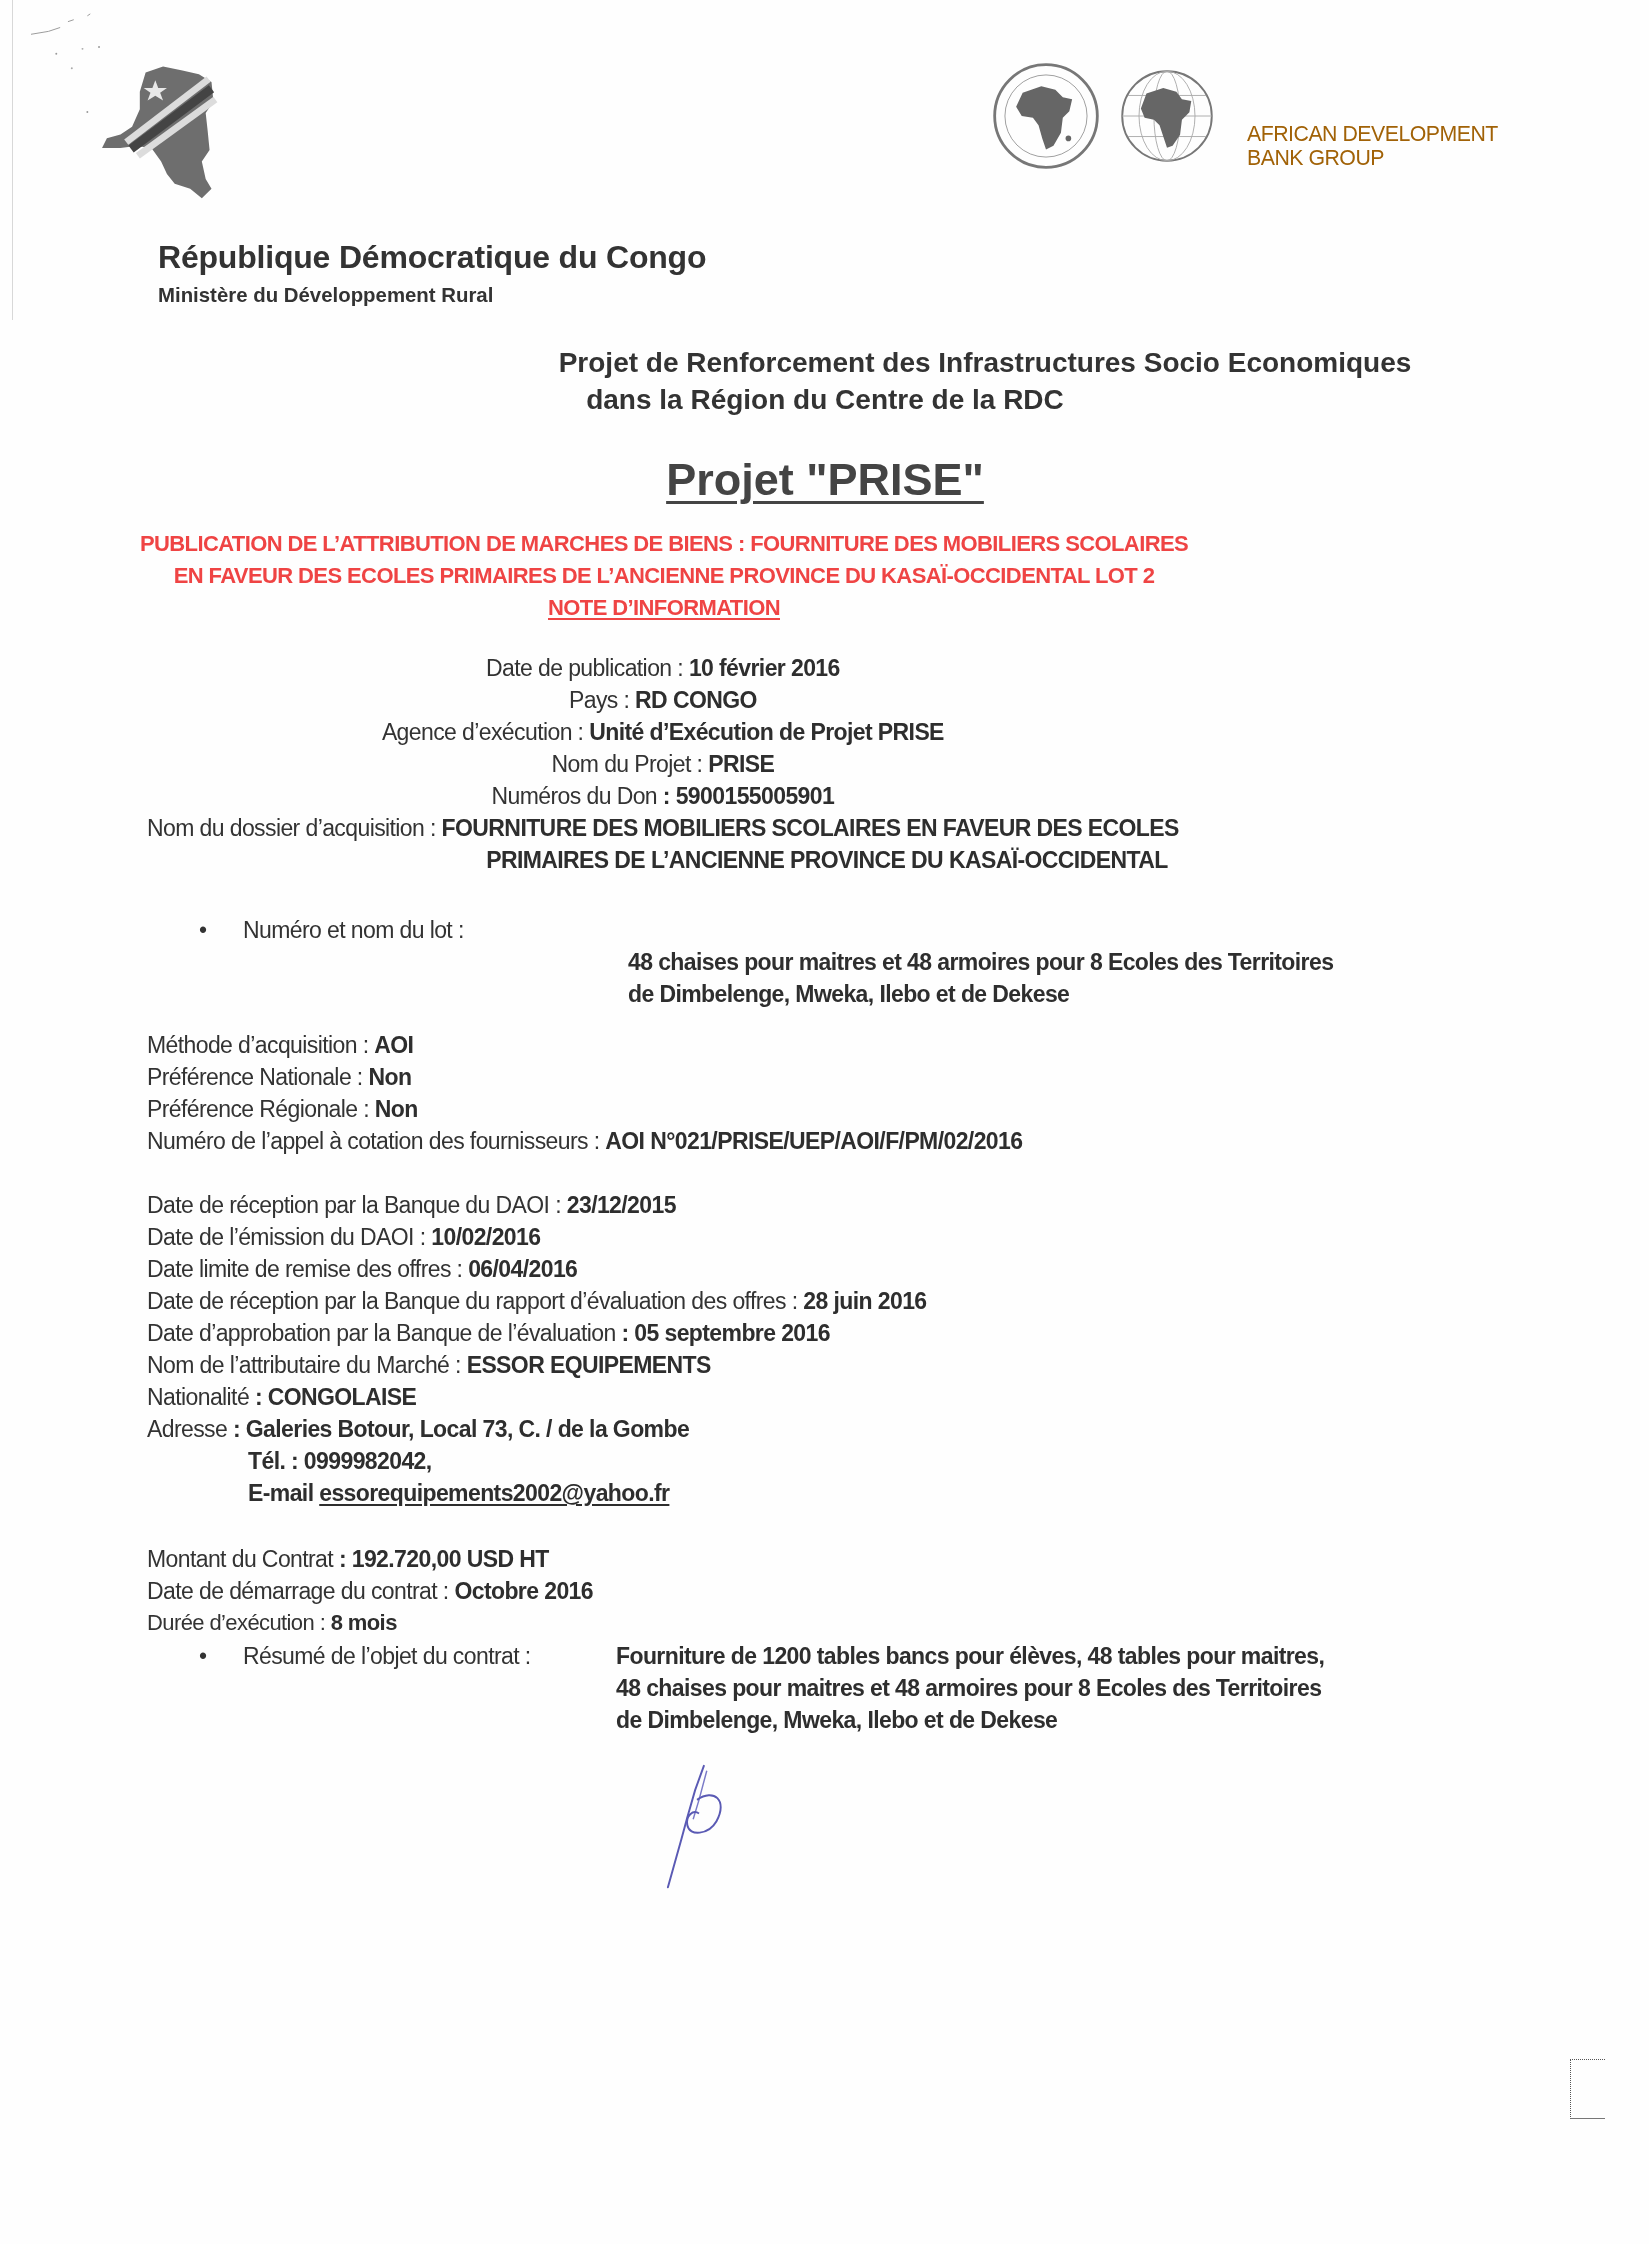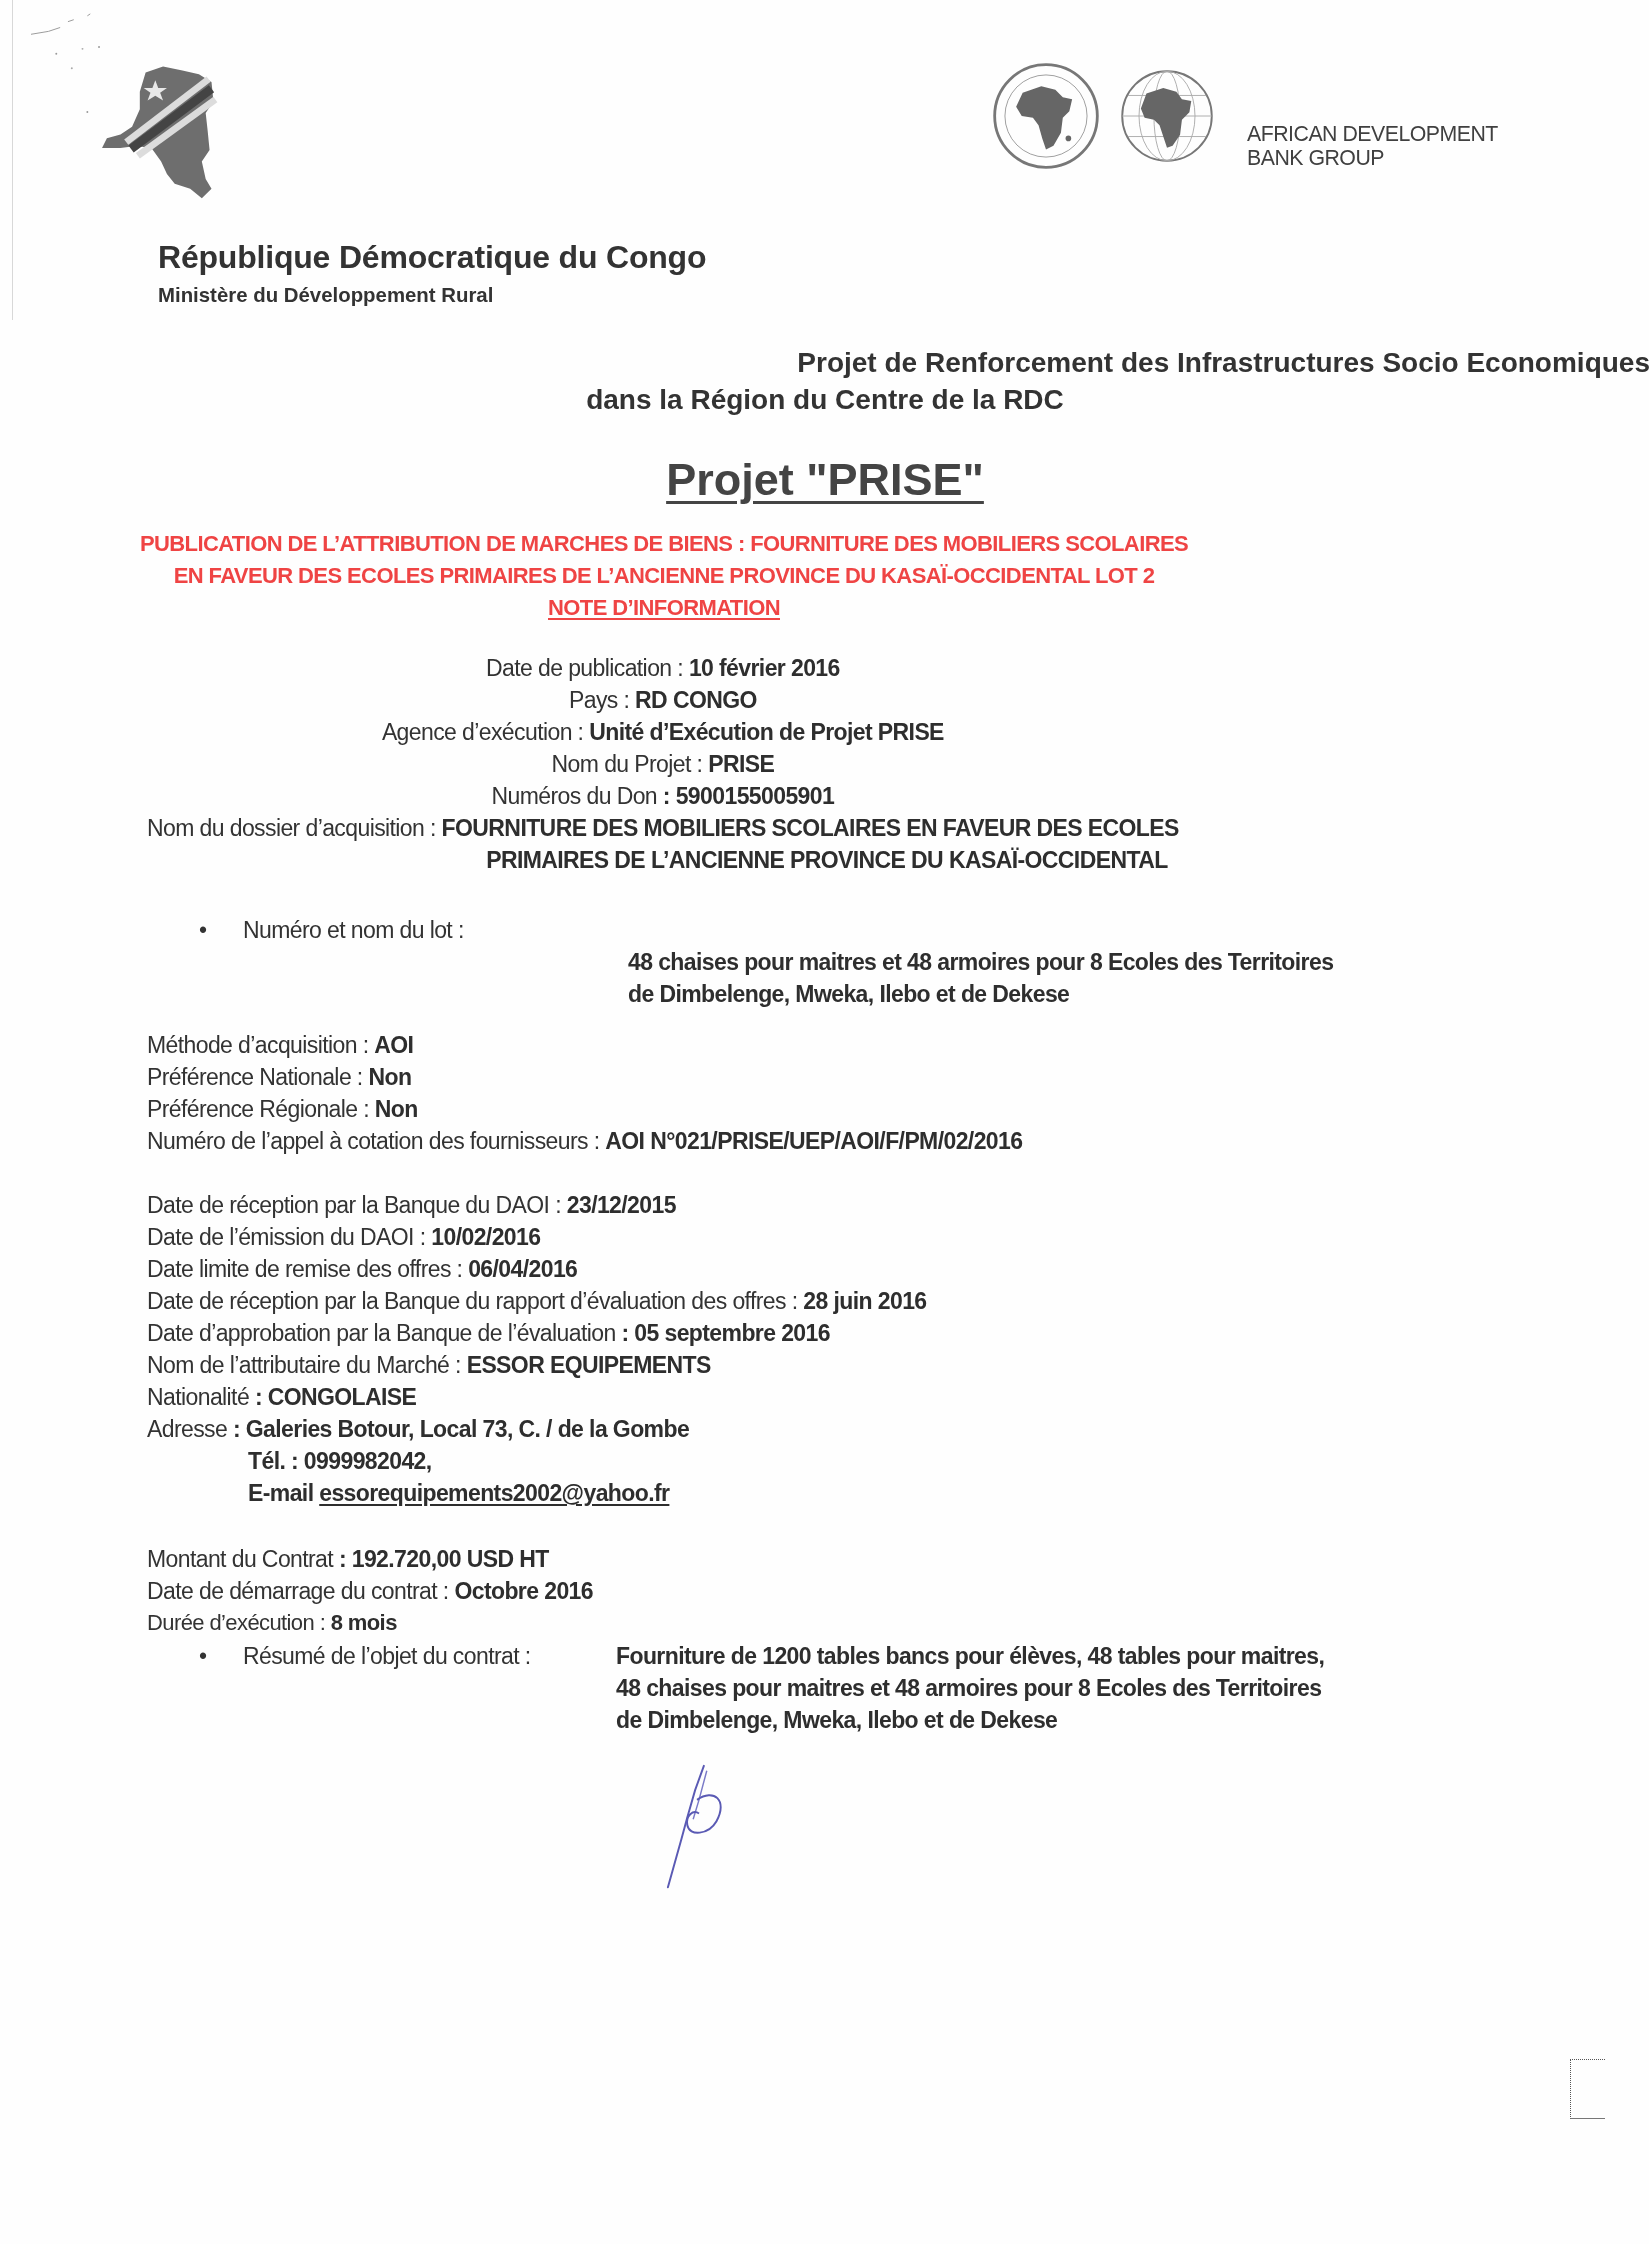--- a/index.html
+++ b/index.html
@@ -9,21 +9,21 @@
   .specks { position: absolute; left: 29px; top: 9.7px; width: 107px; height: 136px; }
 
   
   .drc-logo { position: absolute; left: 97px; top: 53px; width: 136px; height: 155px; }
 
   
   .afdb { position: absolute; left: 985px; top: 58px; width: 602px; height: 136px; }
   .afdb-seal { position: absolute; top: 0; width: 112px; height: 116px; }
   .afdb-seal.s1 { left: 4.9px; }
   .afdb-seal.s2 { left: 126px; }
-  .afdb-text { position: absolute; left: 262px; top: 64px; font-family: "Liberation Sans", sans-serif; font-size: 21.3px; line-height: 24px; color: #404040; letter-spacing: -0.5px; }
+  .afdb-text { position: absolute; left: 262px; top: 64px; font-family: "Liberation Sans", sans-serif; font-size: 21.3px; line-height: 24px; color: #a16207; letter-spacing: -0.5px; }
 
   .country { position: absolute; left: 158px; top: 239px; font-family: "Liberation Sans", sans-serif; font-weight: bold; font-size: 32px; color: #333; letter-spacing: -0.2px; }
   .ministry { position: absolute; left: 158px; top: 284px; font-family: "Liberation Sans", sans-serif; font-weight: bold; font-size: 20.4px; color: #333; }
 
   .project-title { position: absolute; left: 0; width: 1650px; top: 344px; text-align: center; font-family: "Liberation Sans", sans-serif; font-weight: bold; font-size: 28px; line-height: 37px; color: #333; padding-left: 0; }
   .project-title .l { display: block; transform: translateX(0); }
   .prise { position: absolute; left: 0; width: 1650px; top: 454px; text-align: center; font-family: "Liberation Sans", sans-serif; font-weight: bold; font-size: 45px; color: #444; }
   .prise span { text-decoration: underline; text-decoration-thickness: 2.9px; text-underline-offset: 5.8px; }
 
   .pub-title { position: absolute; left: 0; width: 1328px; top: 528px; text-align: center; font-family: "Liberation Sans", sans-serif; font-weight: bold; font-size: 22px; line-height: 32px; color: #ef4444; letter-spacing: -0.6px; }
@@ -86,21 +86,21 @@
     <div class="afdb-text">
       <div>AFRICAN DEVELOPMENT</div>
       <div>BANK GROUP</div>
     </div>
   </div>
 
   <div class="country">République Démocratique du Congo</div>
   <div class="ministry">Ministère du Développement Rural</div>
 
   <div class="project-title">
-    <span class="l" style="padding-left:320px;text-align:right;">Projet de Renforcement des Infrastructures Socio Economiques</span>
+    <span class="l" style="padding-left:320px;text-align:center;">Projet de Renforcement des Infrastructures Socio Economiques</span>
     <span class="l" style="padding-left:0px;">dans la Région du Centre de la RDC</span>
   </div>
 
   <div class="prise"><span>Projet "PRISE"</span></div>
 
   <div class="pub-title">
     <div>PUBLICATION DE L’ATTRIBUTION DE MARCHES DE BIENS : FOURNITURE DES MOBILIERS SCOLAIRES</div>
     <div>EN FAVEUR DES ECOLES PRIMAIRES DE L’ANCIENNE PROVINCE DU KASAÏ-OCCIDENTAL LOT 2</div>
     <div><span class="note">NOTE D’INFORMATION</span></div>
   </div>

